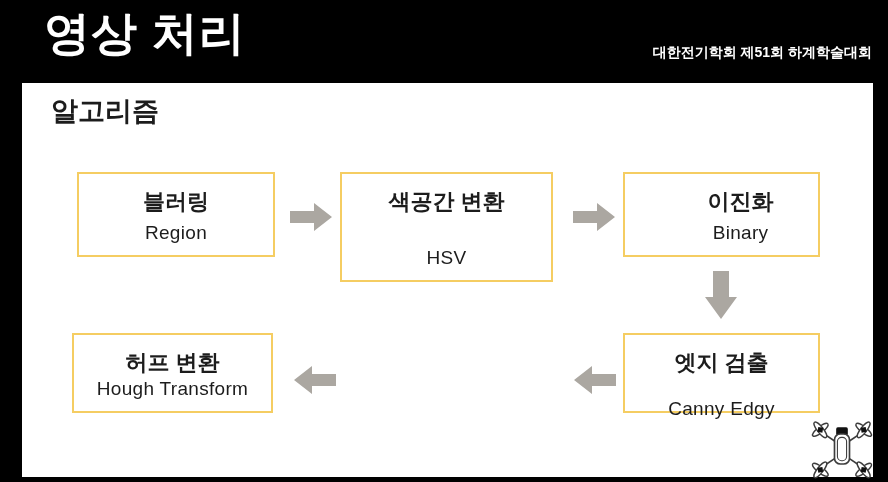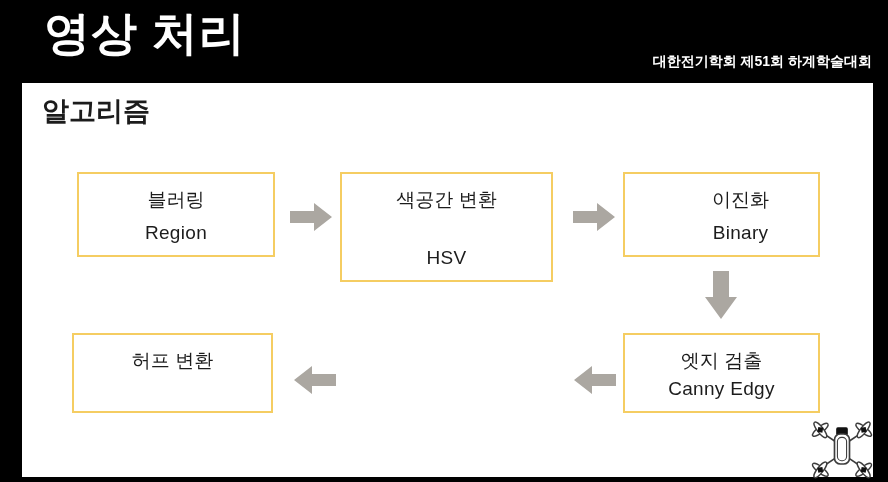--- a/index.html
+++ b/index.html
@@ -8,50 +8,50 @@
   }
   html,body{margin:0;padding:0;}
   body{background:#222;font-family:"Liberation Sans",sans-serif;}
   .stage{position:relative;width:888px;height:482px;background:var(--background);overflow:hidden;}
 
   .slide-title{
     position:absolute;left:44px;top:8px;color:var(--title-text);
     font-size:46px;font-weight:700;letter-spacing:1px;line-height:1.1;
   }
   .conference{
-    position:absolute;right:16px;top:53px;color:var(--title-text);
+    position:absolute;right:16px;top:44px;color:var(--title-text);
     font-size:14px;font-weight:700;letter-spacing:0px;
   }
 
   .panel{
     position:absolute;left:22px;top:83px;width:851px;height:394px;
     background:var(--panel);
   }
 
   .section-heading{
-    position:absolute;left:20px;top:10px;display:flex;align-items:flex-start;gap:9px;color:var(--text);
+    position:absolute;left:29px;top:10px;display:flex;align-items:flex-start;gap:9px;color:var(--text);
   }
   .section-heading .ko{font-size:27px;font-weight:700;}
   .section-heading .en{font-size:23px;font-weight:400;}
 
   .flow-box{
     position:absolute;box-sizing:border-box;background:var(--panel);
     border:2px solid var(--box-border);
     display:flex;flex-direction:column;align-items:center;justify-content:space-between;
     padding:13px 4px 11px 4px;color:var(--text);text-align:center;
   }
-  .flow-box .ko{font-size:19px;font-weight:400;}
+  .flow-box .ko{font-size:22px;font-weight:700;}
   .flow-box .en{font-size:19px;font-weight:400;letter-spacing:.3px;}
 
   .box1{left:55px;top:89px;width:198px;height:85px;}
   .box2{left:318px;top:89px;width:213px;height:110px;}
   .box3{left:601px;top:89px;width:197px;height:85px;padding-left:42px;}
   .box4{left:50px;top:250px;width:201px;height:80px;}
   .box5{left:315px;top:250px;width:220px;height:80px;}
-  .box6{left:601px;top:250px;width:197px;height:80px;}
+  .box6{left:601px;top:250px;width:197px;height:80px;gap:20px;}
 
   .arrow{position:absolute;}
   .arrow svg{display:block;}
   .arrow polygon{fill:var(--arrow);}
   .arr-r1{left:268px;top:120px;}
   .arr-r2{left:551px;top:120px;}
   .arr-down{left:683px;top:188px;}
   .arr-l1{left:272px;top:283px;}
   .arr-l2{left:552px;top:283px;}
 
@@ -99,20 +99,21 @@
     </div>
 
     <div class="arrow arr-down">
       <svg width="32" height="48" viewBox="0 0 32 48">
           <polygon points="8,0 24,0 24,26 32,26 16,48 0,26 8,26"></polygon>
         </svg>
     </div>
 
     <div class="flow-box box4">
       <span class="ko">허프 변환</span>
+      <span class="en">Hough Transform</span>
     </div>
 
     <div class="arrow arr-l1">
       <svg width="42" height="28" viewBox="0 0 42 28">
           <polygon points="42,8 18,8 18,0 0,14 18,28 18,20 42,20"></polygon>
         </svg>
     </div>
 
 
     <div class="arrow arr-l2">

